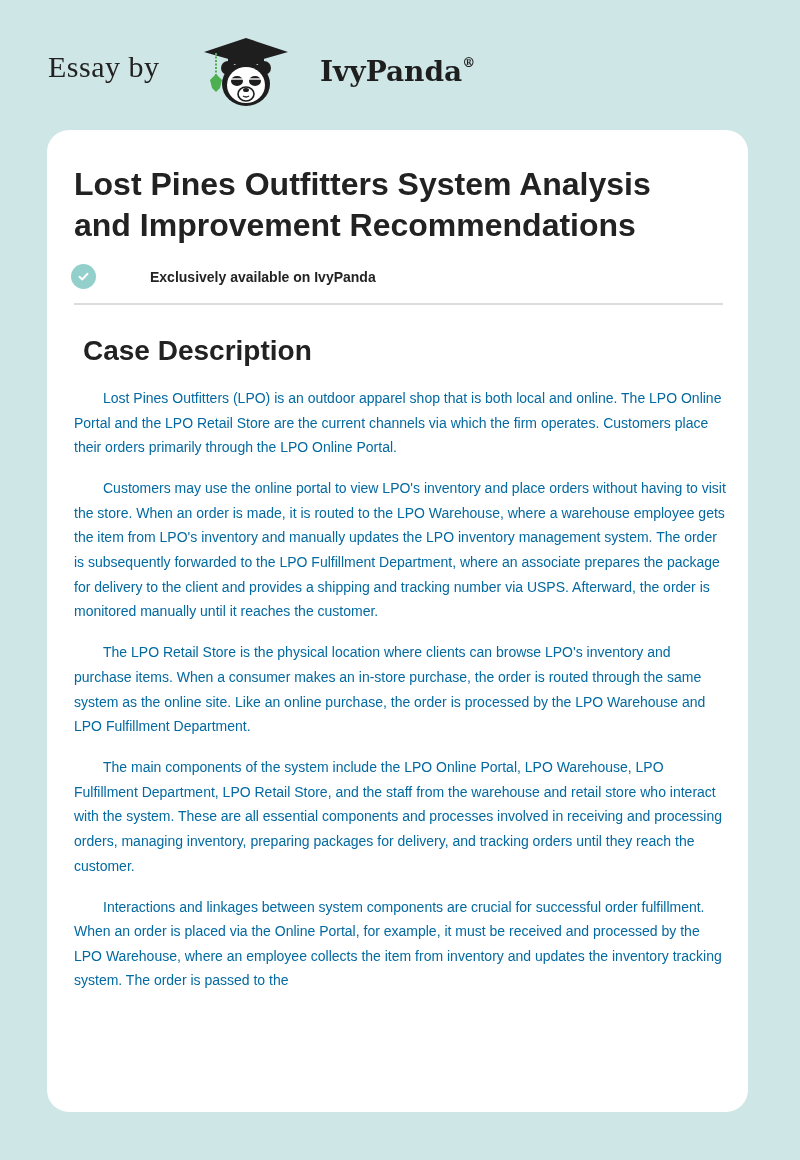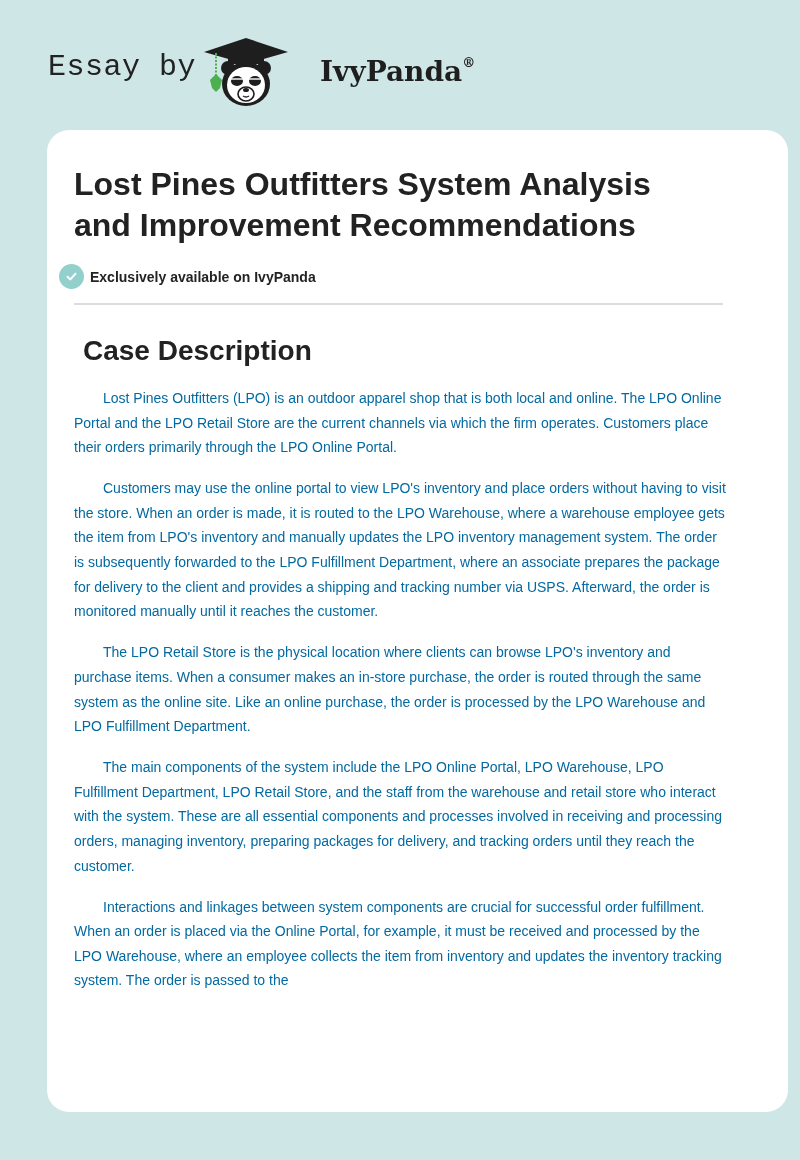--- a/index.html
+++ b/index.html
@@ -8,41 +8,41 @@
     background: #cfe6e7;
     font-family: "Liberation Sans", sans-serif;
     color: #232323;
     position: relative;
   }
   .header {
     position: absolute; left: 0; top: 0; width: 800px; height: 130px;
   }
   .essay-by {
     position: absolute; left: 48px; top: 50px;
-    font-family: Liberation Mono, monospace;
+    font-family: Liberation Serif, serif;
     font-size: 30px; color: #222; letter-spacing: 0.5px; text-align: center;
   }
   .logo-icon {
     position: absolute; left: 202px; top: 36px; width: 88px; height: 72px;
   }
   .brand {
     position: absolute; left: 296px; top: 55px;
     font-family: "DejaVu Serif", serif; font-weight: bold;
     font-size: 28px; color: #1e1e1e; margin-left: 24px;
   }
   .brand sup { font-size: 13px; position: relative; top: -4px; }
   .card {
     position: absolute; left: 47px; top: 130px; width: 701px; height: 982px;
-    background: #ffffff; border-radius: 22px; padding-left: 40px;
+    background: #ffffff; border-radius: 22px;
   }
   .title {
     position: absolute; left: 27px; top: 34px; width: 640px; margin: 0;
     font-size: 32px; line-height: 41px; font-weight: bold; color: #222;
   }
-  .badge { position: absolute; left: 12px; top: 134px; display: flex; align-items: center; }
+  .badge { position: absolute; left: 24px; top: 134px; display: flex; align-items: center; gap: 48px; }
   .badge-check {
     width: 25px; height: 25px; border-radius: 50%; background: #93cfcb;
     display: flex; align-items: center; justify-content: center; margin-right: 6px;
   }
   .badge-text { font-size: 14px; font-weight: bold; color: #232323; }
   .divider {
     position: absolute; left: 27px; top: 173px; width: 649px; height: 2px; background: #dcdcdc;
   }
   .section-heading {
     position: absolute; left: 27px; top: 196px; margin: 9px;

